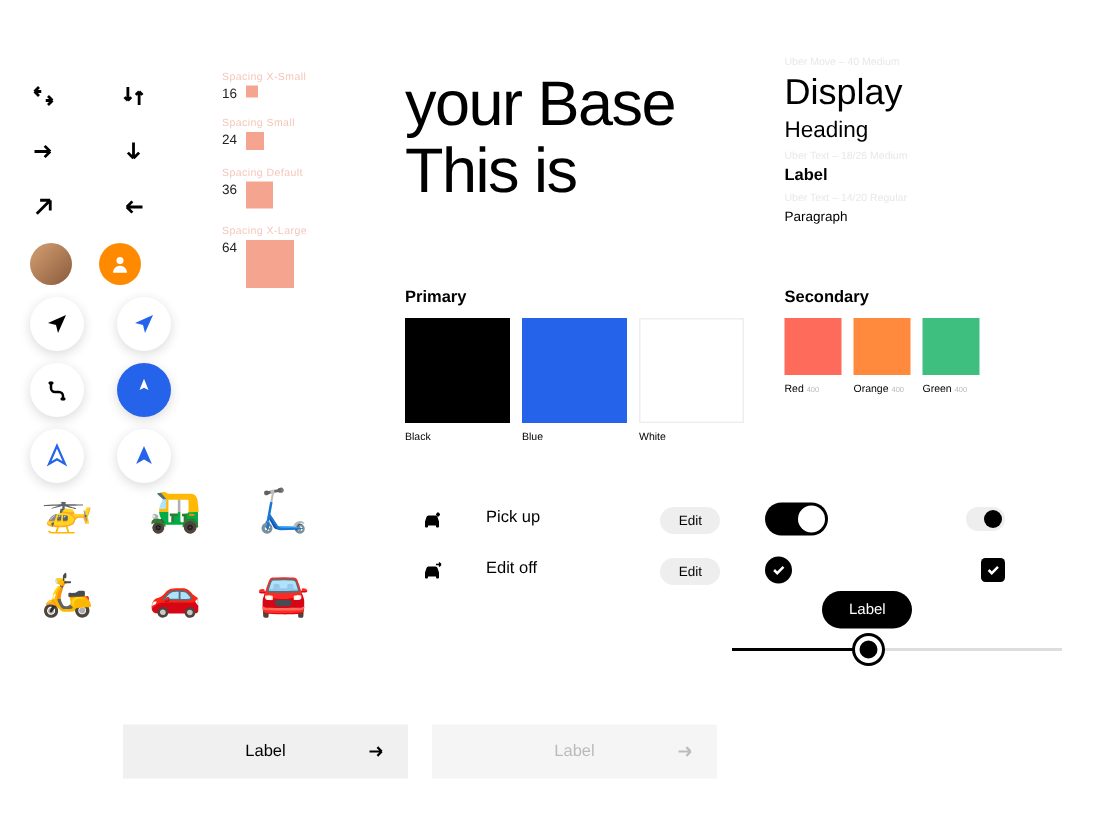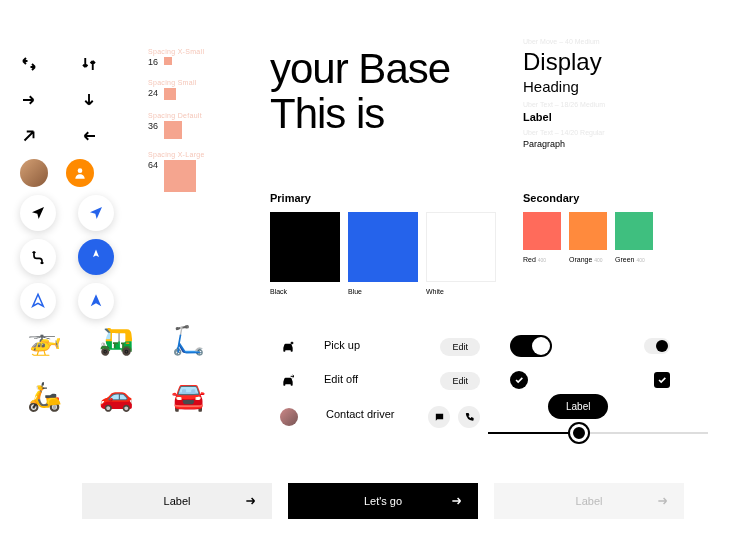--- a/index.html
+++ b/index.html
@@ -238,38 +238,20 @@
   <div class="list-item">
     <div class="list-left">
         <svg viewBox="0 0 24 24" fill="#000">
           <path d="M5 13l1.5-4.5A2 2 0 018.4 7h7.2a2 2 0 011.9 1.5L19 13v5a1 1 0 01-1 1h-1a1 1 0 01-1-1v-1H8v1a1 1 0 01-1 1H6a1 1 0 01-1-1v-5z"></path>
           <path d="M16 5h5m0 0l-2-2m2 2l-2 2" stroke="#000" stroke-width="1.5" fill="none"></path>
         </svg>
         <span class="list-text">Edit off</span>
       </div>
     <div class="edit-btn">Edit</div>
   </div>
-  <div class="list-item">
-    <div class="list-left">
-        <div class="mini-avatar"></div>
-        <span class="list-text">Contact driver</span>
-      </div>
-    <div class="icon-pair">
-      <span>
-          <svg width="11" height="11" viewBox="0 0 24 24" fill="#000">
-            <path d="M4 4h16v12H7l-3 3V4z"></path>
-          </svg>
-        </span>
-      <span>
-          <svg width="11" height="11" viewBox="0 0 24 24" fill="#000">
-            <path d="M6 2h4l2 5-2.5 1.5a11 11 0 005 5L16 11l5 2v4a2 2 0 01-2 2A17 17 0 014 4a2 2 0 012-2z"></path>
-          </svg>
-        </span>
-    </div>
-  </div>
 </div>
 
 <div class="controls">
   <div class="ctrl-row">
     <div class="toggle"></div>
     <div class="toggle off"></div>
   </div>
   <div class="ctrl-row">
     <div class="check">
         <svg width="10" height="10" viewBox="0 0 24 24" fill="none" stroke="#fff" stroke-width="4">
@@ -289,25 +271,19 @@
     <div class="slider-handle"></div>
   </div>
 
 <div class="buttons">
   <div class="btn btn-light">
       <span>Label</span>
       <svg viewBox="0 0 24 24" fill="none" stroke="#000" stroke-width="2.5">
         <path d="M4 12h14m0 0l-5-5m5 5l-5 5"></path>
       </svg>
     </div>
-  <div class="btn btn-dark">
-      <span>Let's go</span>
-      <svg viewBox="0 0 24 24" fill="none" stroke="#fff" stroke-width="2.5">
-        <path d="M4 12h14m0 0l-5-5m5 5l-5 5"></path>
-      </svg>
-    </div>
   <div class="btn btn-faint">
       <span>Label</span>
       <svg viewBox="0 0 24 24" fill="none" stroke="#bbb" stroke-width="2.5">
         <path d="M4 12h14m0 0l-5-5m5 5l-5 5"></path>
       </svg>
     </div>
 </div>
 
 </body></html>

